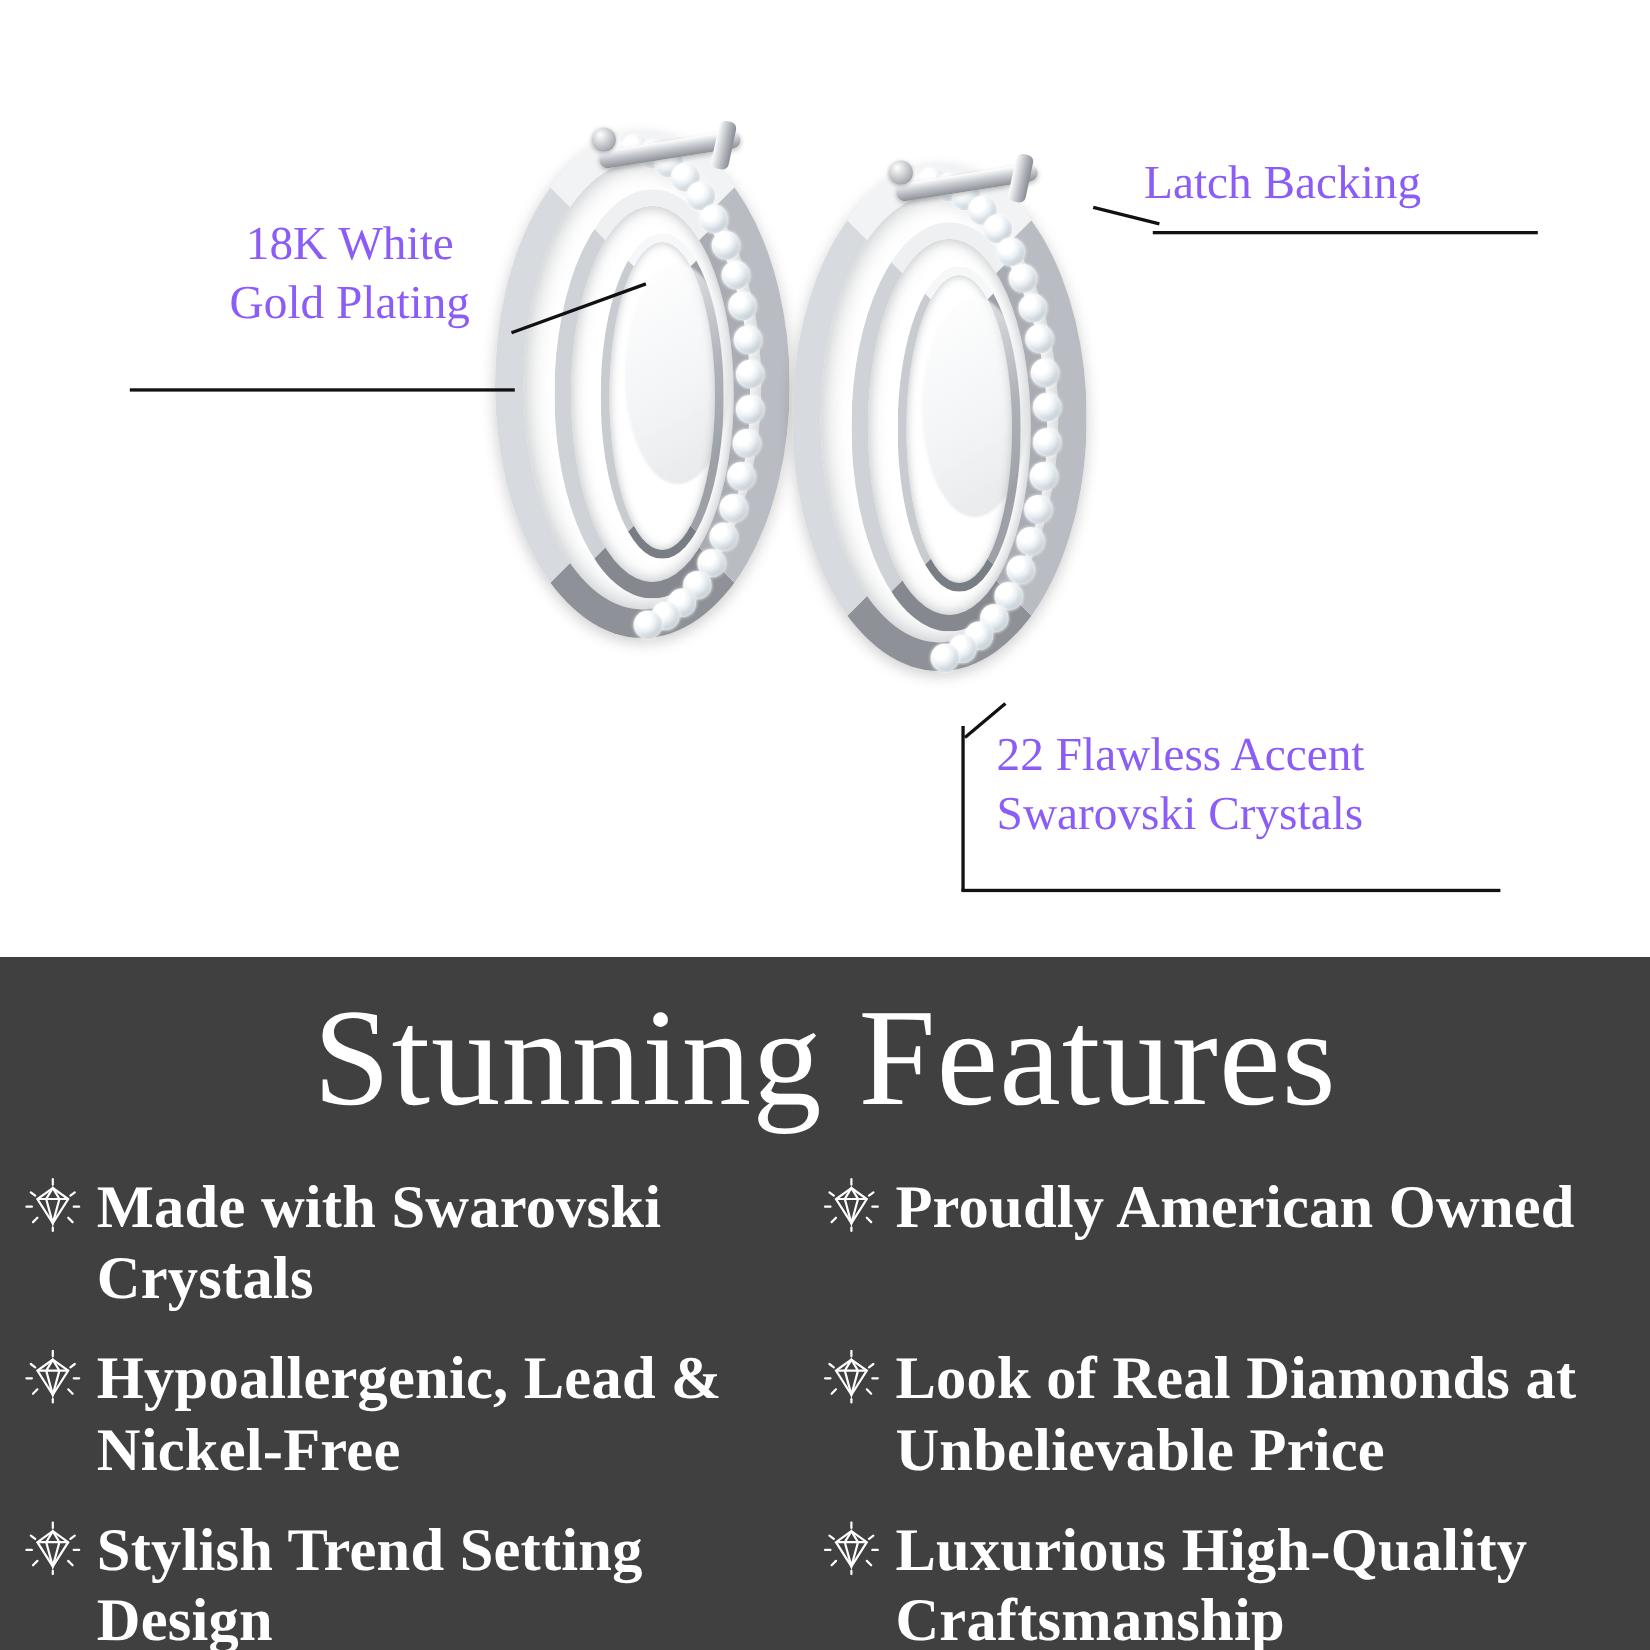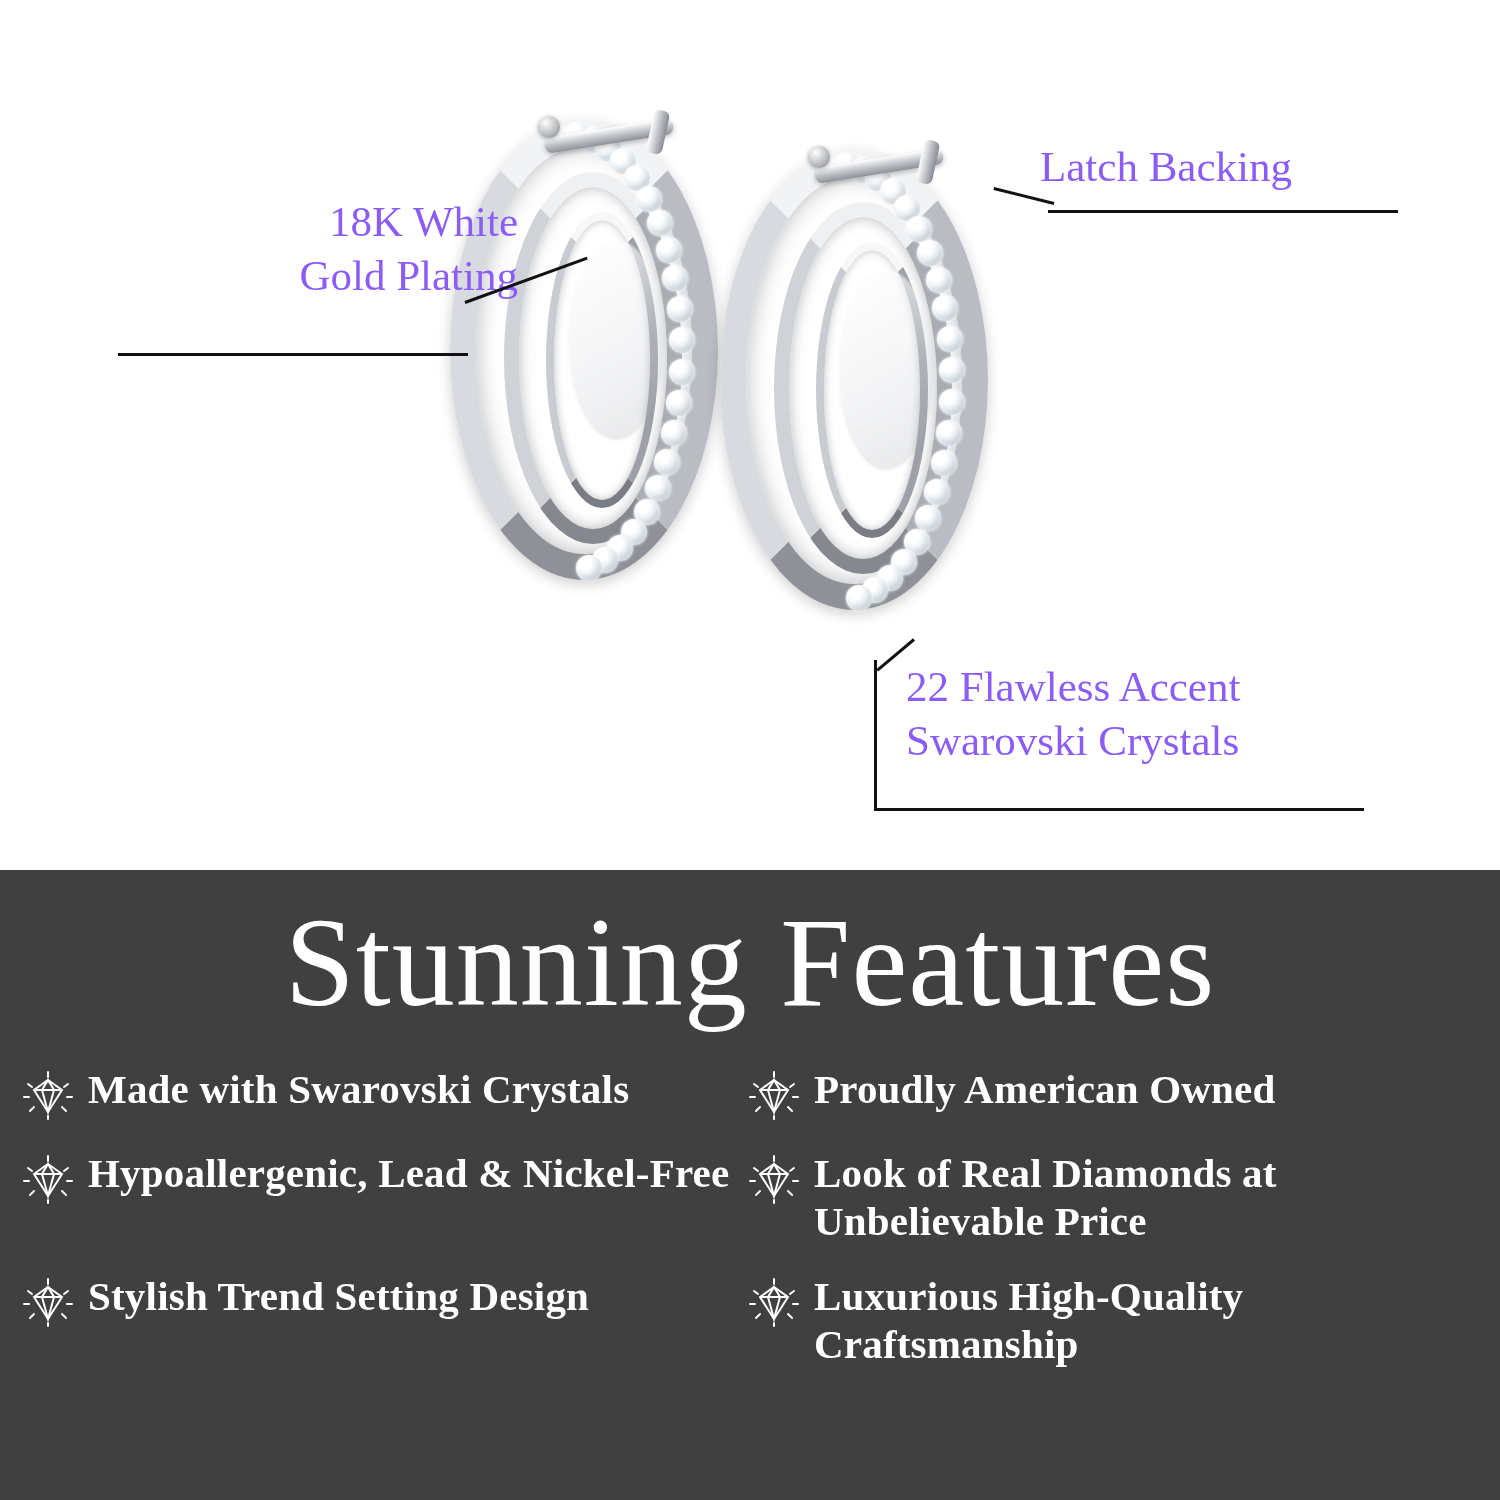--- a/index.html
+++ b/index.html
@@ -148,21 +148,21 @@
     white-space: pre-line;
   }
   .rule {
     position: absolute;
     background: #111111;
     height: 3px;
   }
 
   
   #callout-gold { left: 118px; top: 195px; width: 400px; }
-  #callout-gold .ctext { text-align: right; }
+  #callout-gold .ctext { text-align: center; }
   #callout-gold .rule-h { left: 0px; top: 158px; width: 350px; }
   #callout-gold .lead {
     position: absolute; left: 347px; top: 106px;
     width: 130px; height: 3px; background: #111;
     transform: rotate(-20deg); transform-origin: left center;
   }
 
   
   #callout-latch { left: 1040px; top: 140px; width: 370px; }
   #callout-latch .ctext { text-align: left; }
@@ -225,21 +225,21 @@
   .gem {
     flex: 0 0 auto;
     width: 52px;
     height: 52px;
     margin-top: 6px;
   }
 
   .feature-text {
     font-family: "Liberation Serif", serif;
     font-weight: bold;
-    font-size: 41px;
+    font-size: 55px;
     line-height: 1.18;
     color: #ffffff;
     letter-spacing: .2px;
   }
 </style>
 </head>
 <body>
 
 <div id="page">
 

